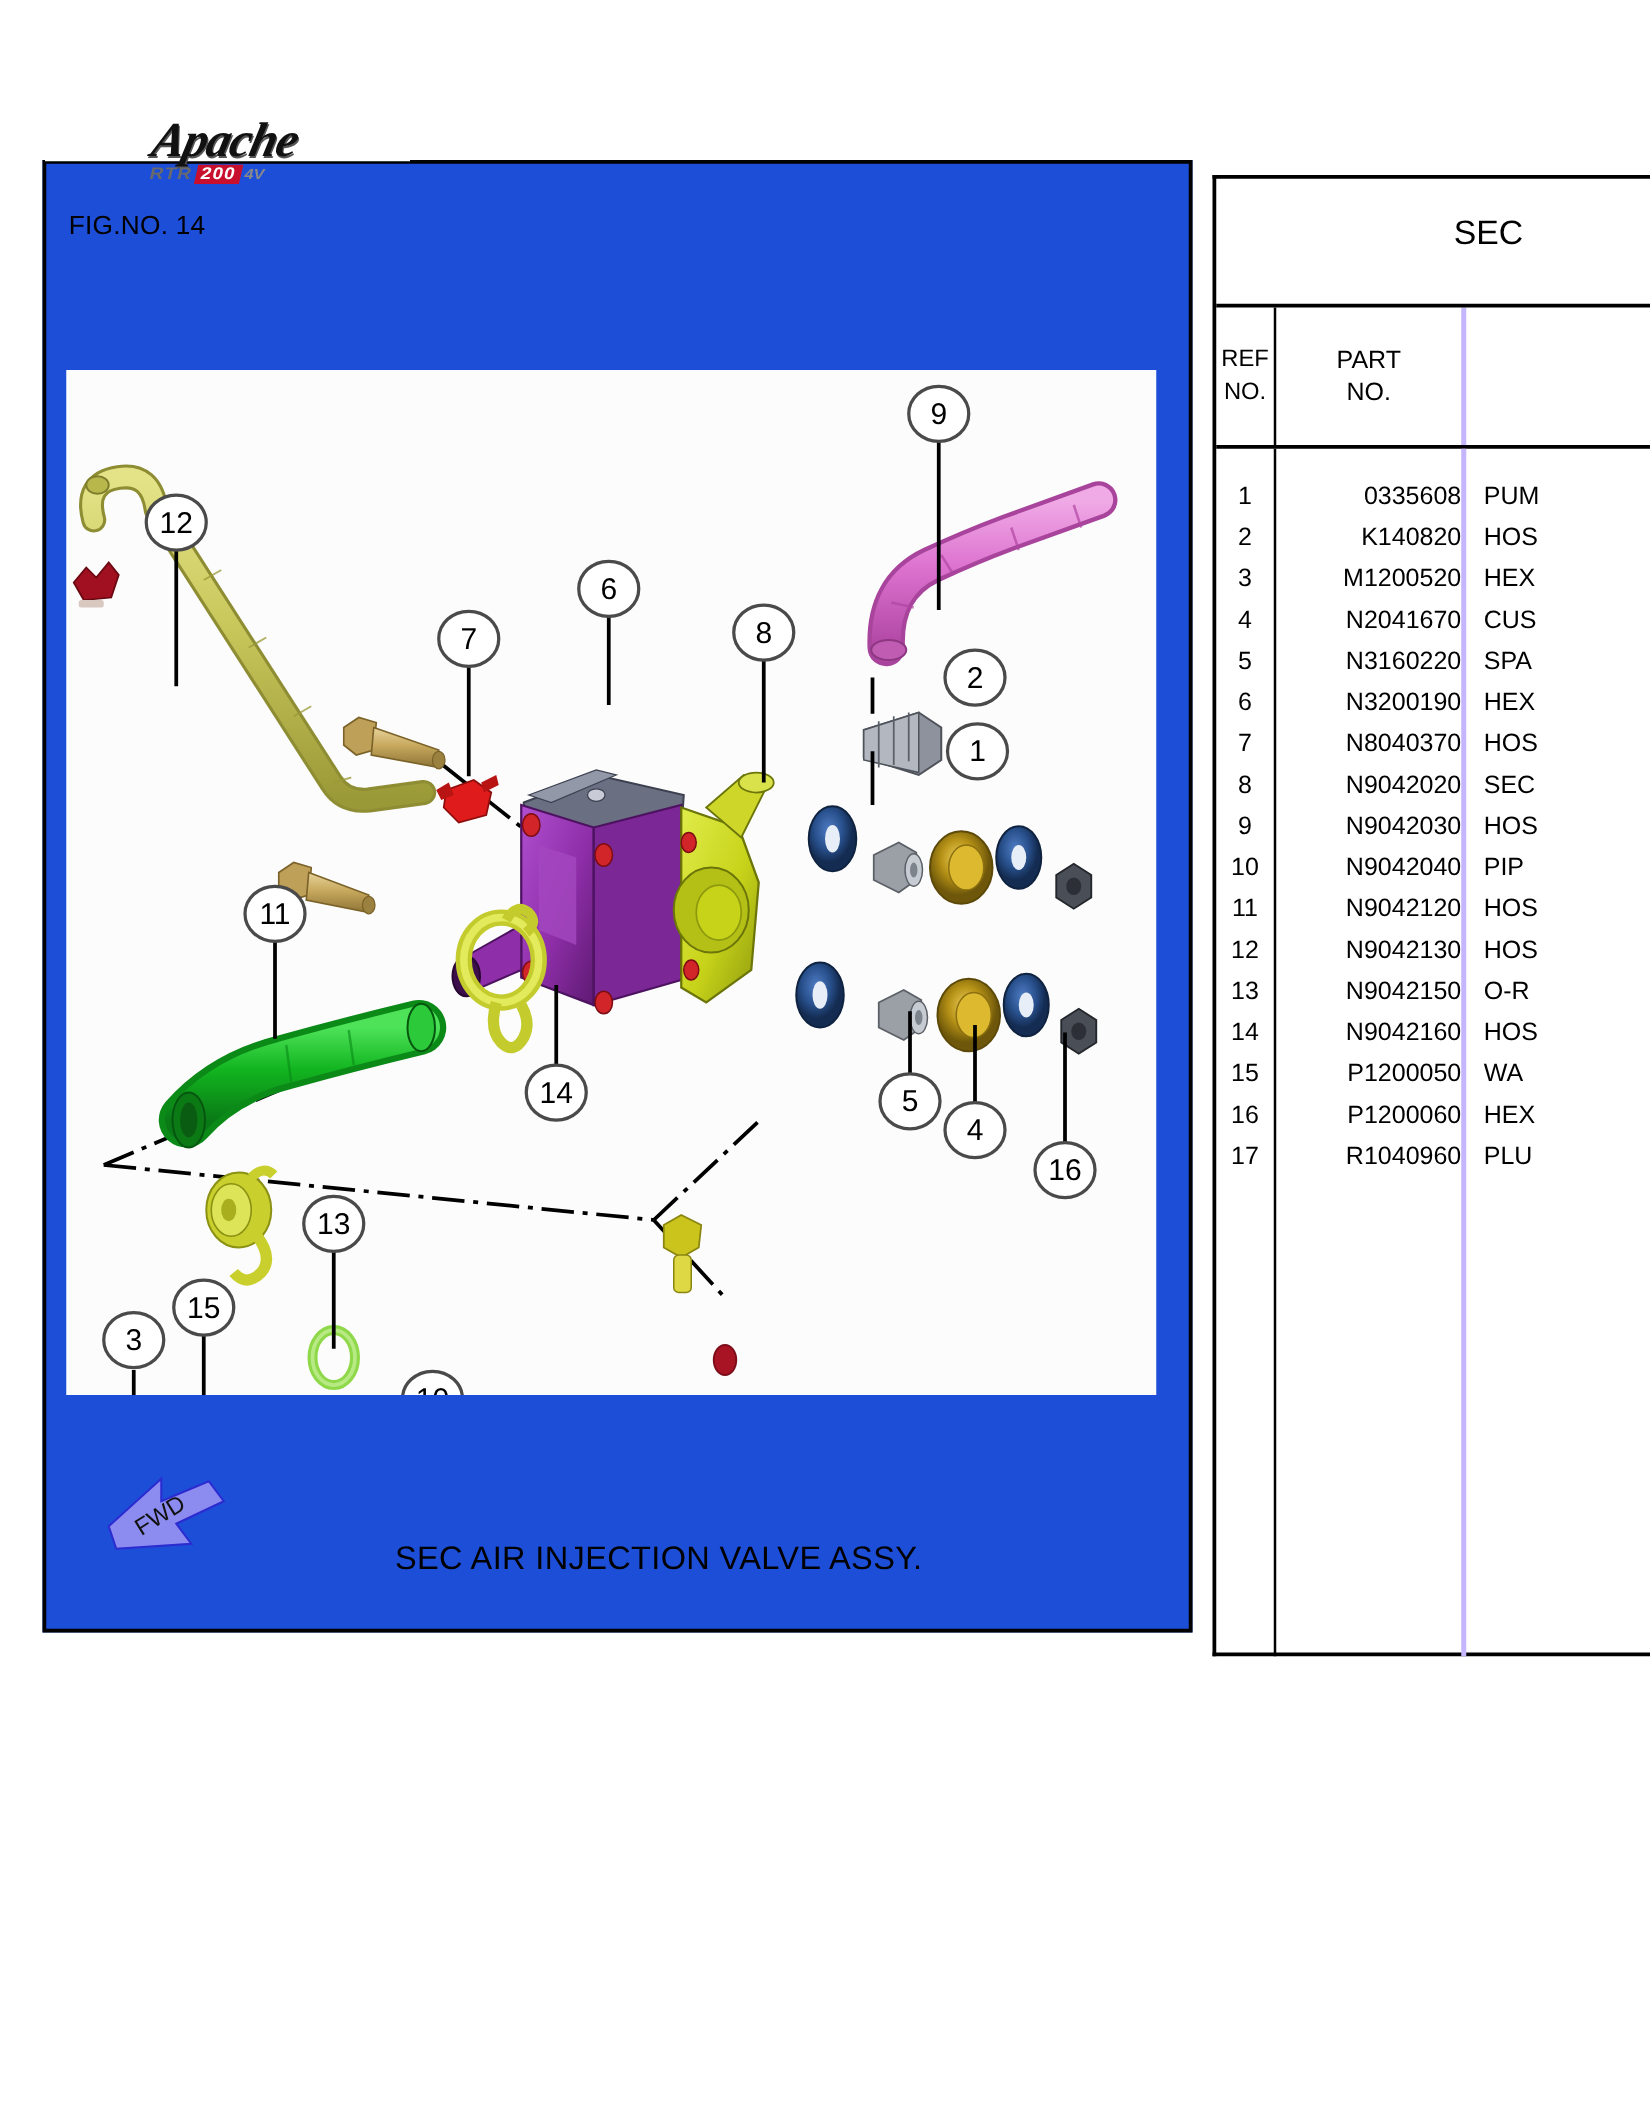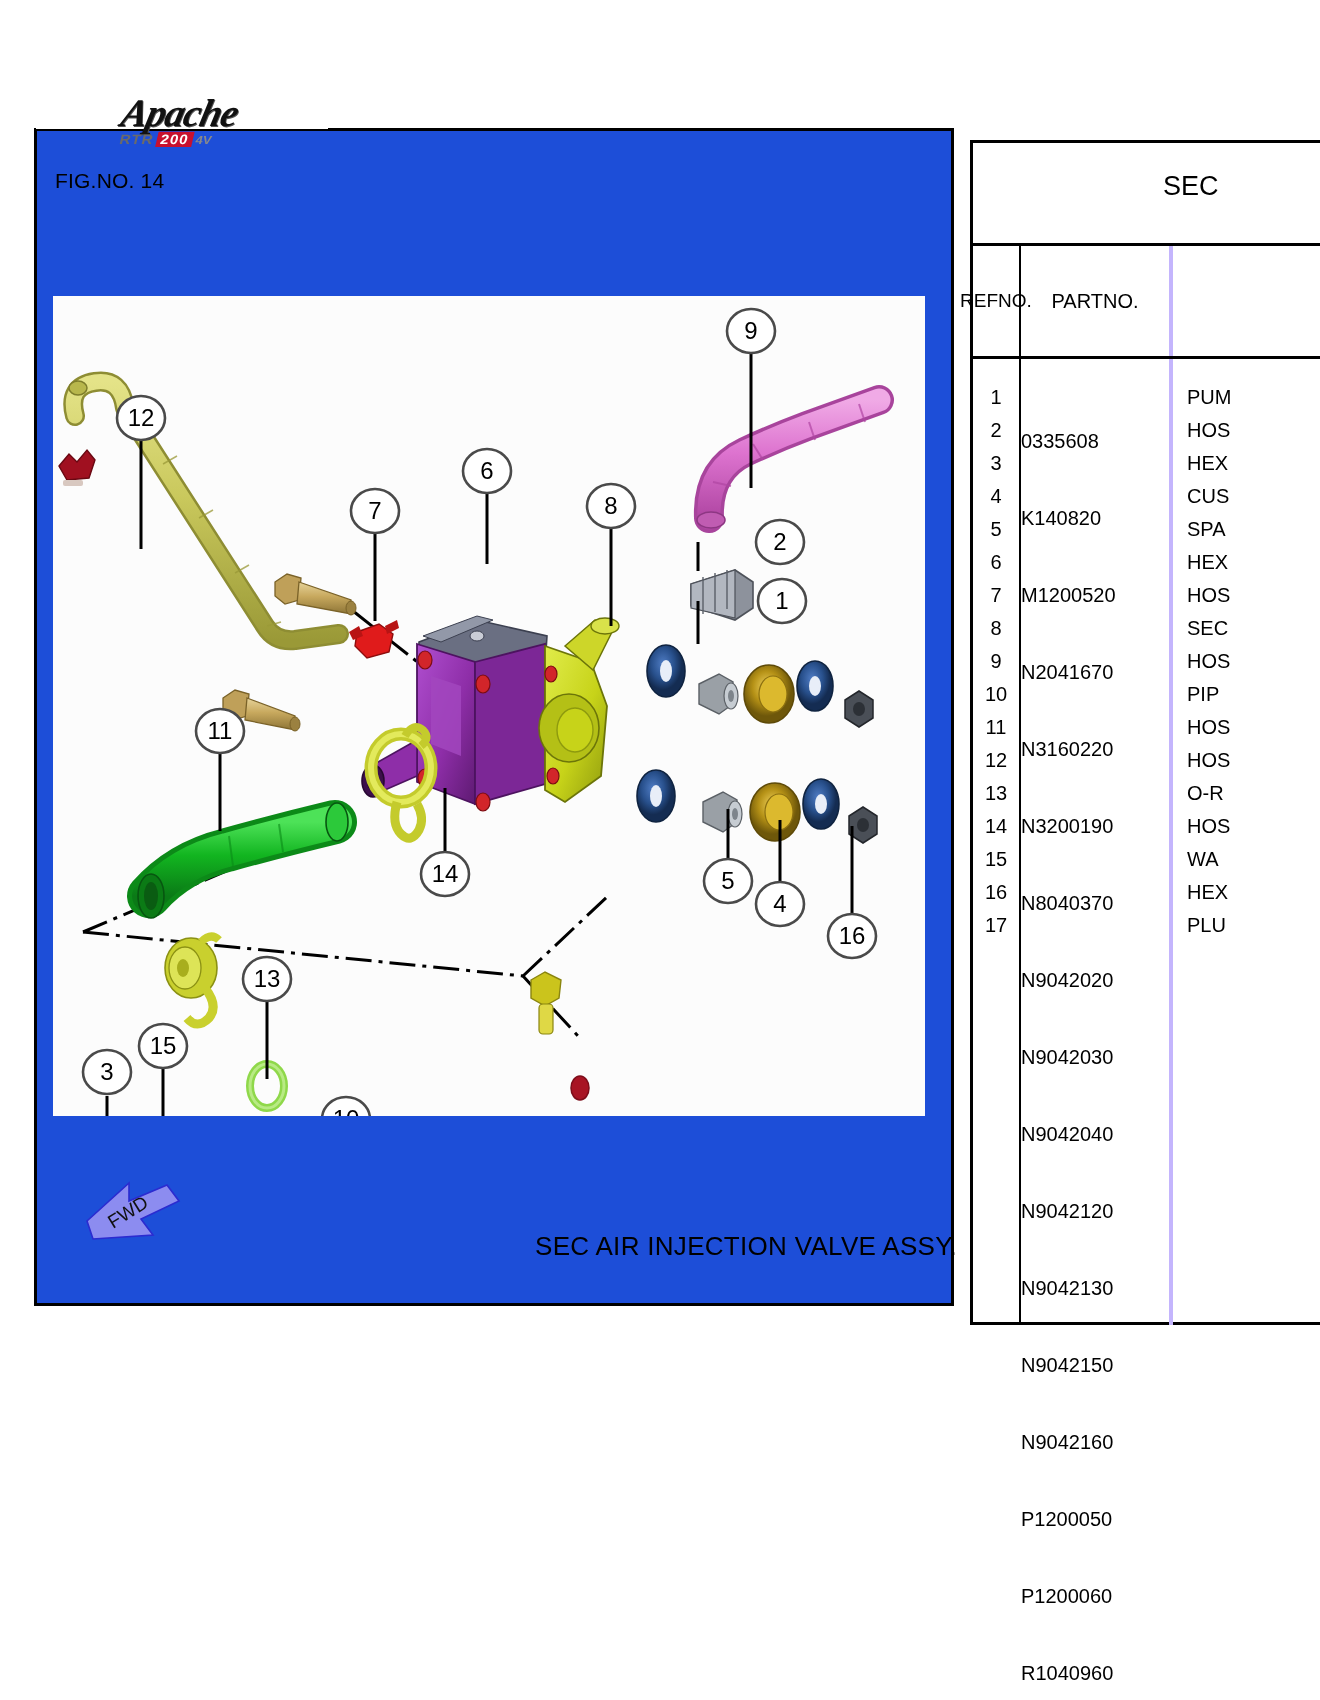--- a/index.html
+++ b/index.html
@@ -28,43 +28,43 @@
       padding:0 4px;letter-spacing:1px;font-family:"Liberation Sans",sans-serif;}
   #logo .sub-c{font-size:13px;font-weight:bold;color:#8a8a8a;}
   #logo .logo-mask{position:absolute;left:-34px;top:28px;width:292px;height:6px;background:#fff;}
 
   #fig-no{position:absolute;left:18px;top:38px;font-size:21px;letter-spacing:.2px;}
 
   
   #drawing{position:absolute;left:16px;top:165px;width:872px;height:820px;background:#fcfcfc;}
   #drawing svg{position:absolute;left:0;top:0;}
 
-  #caption{position:absolute;left:0;top:1100px;width:920px;text-align:right;
+  #caption{position:absolute;left:0;top:1100px;width:920px;text-align:center;
            font-size:26px;letter-spacing:.3px;}
   #caption span{margin-left:60px;}
 
   
   #table-panel{position:absolute;left:970px;top:140px;width:395px;height:1185px;
                border:3px solid #000;border-right:none;background:#fff;box-sizing:border-box;}
   #table-title{height:100px;border-bottom:3px solid #000;position:relative;}
   #table-title .t{position:absolute;left:190px;top:28px;font-size:27px;white-space:nowrap;}
 
   #thead{display:flex;height:110px;border-bottom:3px solid #000;}
   .col-ref{width:48px;border-right:2px solid #000;}
   .col-part{width:152px;border-right:4px solid #c4b5fd;}
   .col-desc{flex:1;}
-  #thead .hcell{display:flex;flex-direction:row;align-items:center;
+  #thead .hcell{display:flex;flex-direction:column;align-items:center;
                 justify-content:center;font-size:20px;line-height:26px;box-sizing:border-box;}
   #thead .col-ref.hcell{font-size:19px;}
 
   #tbody{display:flex;height:966px;}
   #tbody .col-ref,#tbody .col-part,#tbody .col-desc{box-sizing:border-box;padding-top:22px;}
   .cellrow{height:33px;line-height:33px;font-size:20px;white-space:nowrap;}
   .col-ref .cellrow{text-align:center;}
-  .col-part .cellrow{text-align:left;margin-top:44px;}
+  .col-part .cellrow{text-align:right;}
   .col-desc .cellrow{text-align:left;padding-left:14px;}
 </style>
 </head>
 <body>
 
 <div id="page">
 
   <div id="figure-panel">
 
     <div id="fig-no">FIG.NO. 14</div>

